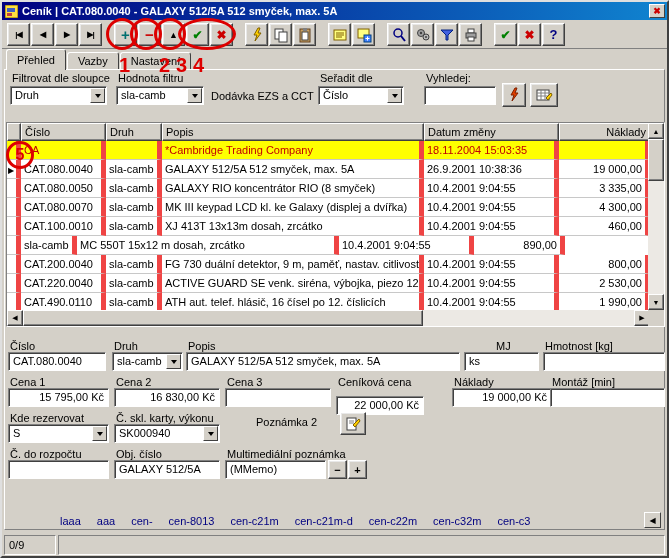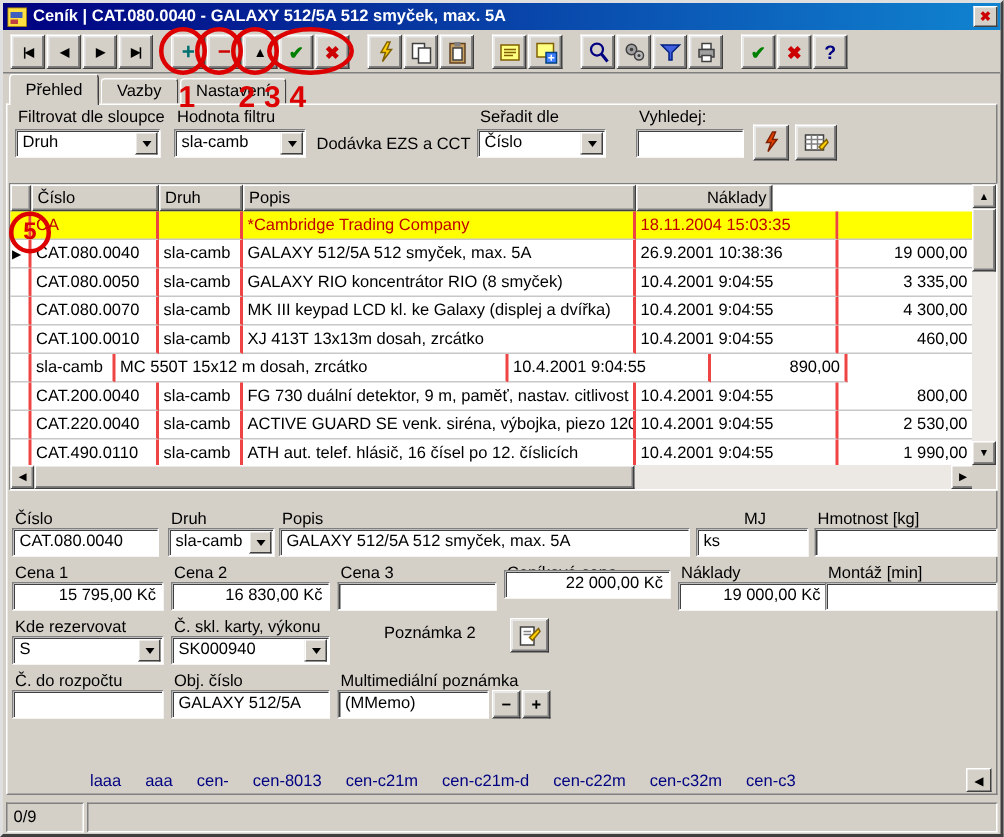--- a/index.html
+++ b/index.html
@@ -51,21 +51,21 @@
   .sqbtn{position:absolute;background:#d4d0c8;border:1px solid;border-color:#fff #404040 #404040 #fff;
     box-shadow:inset -1px -1px 0 #808080,inset 1px 1px 0 #e8e8e8;
     display:flex;align-items:center;justify-content:center;font-size:11px}
   
   .grid{position:absolute;top:120px;left:4px;width:659px;height:205px;background:#fff;
     border:1px solid;border-color:#808080 #fff #fff #808080}
   .thead{display:flex;height:18px}
   .th{background:#d4d0c8;border:1px solid;border-color:#fff #404040 #404040 #fff;
     box-shadow:inset -1px -1px 0 #808080;padding:2px 3px;font-size:11px;white-space:nowrap;overflow:hidden}
   .trow{display:flex;height:19px;background:#fff}
-  .td{padding:3px 3px 0;border-right:2px solid #ef4444;border-bottom:1px solid #c8c8c8;
+  .td{padding:3px 3px 0;border-right:5px solid #ef4444;border-bottom:1px solid #c8c8c8;
     font-size:11px;white-space:nowrap;overflow:hidden}
   .c-marker{width:14px;flex:0 0 auto;padding:3px 1px 0}
   .c-cislo{width:85px;flex:0 0 auto}
   .c-druh{width:56px;flex:0 0 auto}
   .c-popis{width:262px;flex:0 0 auto}
   .c-datum{width:135px;flex:0 0 auto}
   .c-naklady{width:91px;flex:0 0 auto;text-align:right}
   .r-yellow .td{background:#ffff00;color:#c00000}
   .markerglyph{font-size:8px;color:#000}
   
@@ -263,20 +263,21 @@
         </svg>
     </div>
   </div>
 
   <div class="grid">
     <div class="thead">
       <div class="th c-marker"></div>
       <div class="th c-cislo">Číslo</div>
       <div class="th c-druh">Druh</div>
       <div class="th c-popis">Popis</div>
+      <div class="th c-datum">Datum změny</div>
       <div class="th c-naklady">Náklady</div>
     </div>
 
     <div class="trow r-yellow">
       <div class="td c-marker"></div>
       <div class="td c-cislo">CA</div>
       <div class="td c-druh"></div>
       <div class="td c-popis">*Cambridge Trading Company</div>
       <div class="td c-datum">18.11.2004 15:03:35</div>
       <div class="td c-naklady"></div>
@@ -382,21 +383,21 @@
     <span class="dlbl" style="left:537px;top:0">Hmotnost [kg]</span>
     <div class="fld" style="left:535px;top:12px;width:122px"></div>
 
     <span class="dlbl" style="left:2px;top:36px">Cena 1</span>
     <div class="fld money" style="left:0;top:48px;width:101px">15 795,00 Kč</div>
     <span class="dlbl" style="left:108px;top:36px">Cena 2</span>
     <div class="fld money" style="left:106px;top:48px;width:106px">16 830,00 Kč</div>
     <span class="dlbl" style="left:219px;top:36px">Cena 3</span>
     <div class="fld money" style="left:217px;top:48px;width:106px"></div>
     <span class="dlbl" style="left:330px;top:36px">Ceníková cena</span>
-    <div class="fld money" style="left:328px;top:40px;width:111px">22 000,00 Kč</div>
+    <div class="fld money" style="left:328px;top:56px;width:88px">22 000,00 Kč</div>
     <span class="dlbl" style="left:446px;top:36px">Náklady</span>
     <div class="fld money" style="left:444px;top:48px;width:100px">19 000,00 Kč</div>
     <span class="dlbl" style="left:544px;top:36px">Montáž [min]</span>
     <div class="fld" style="left:542px;top:48px;width:115px"></div>
 
     <span class="dlbl" style="left:2px;top:72px">Kde rezervovat</span>
     <div class="fld combo" style="left:0;top:84px;width:101px">
       <span>S</span>
       <span class="cbtn"></span>
     </div>

